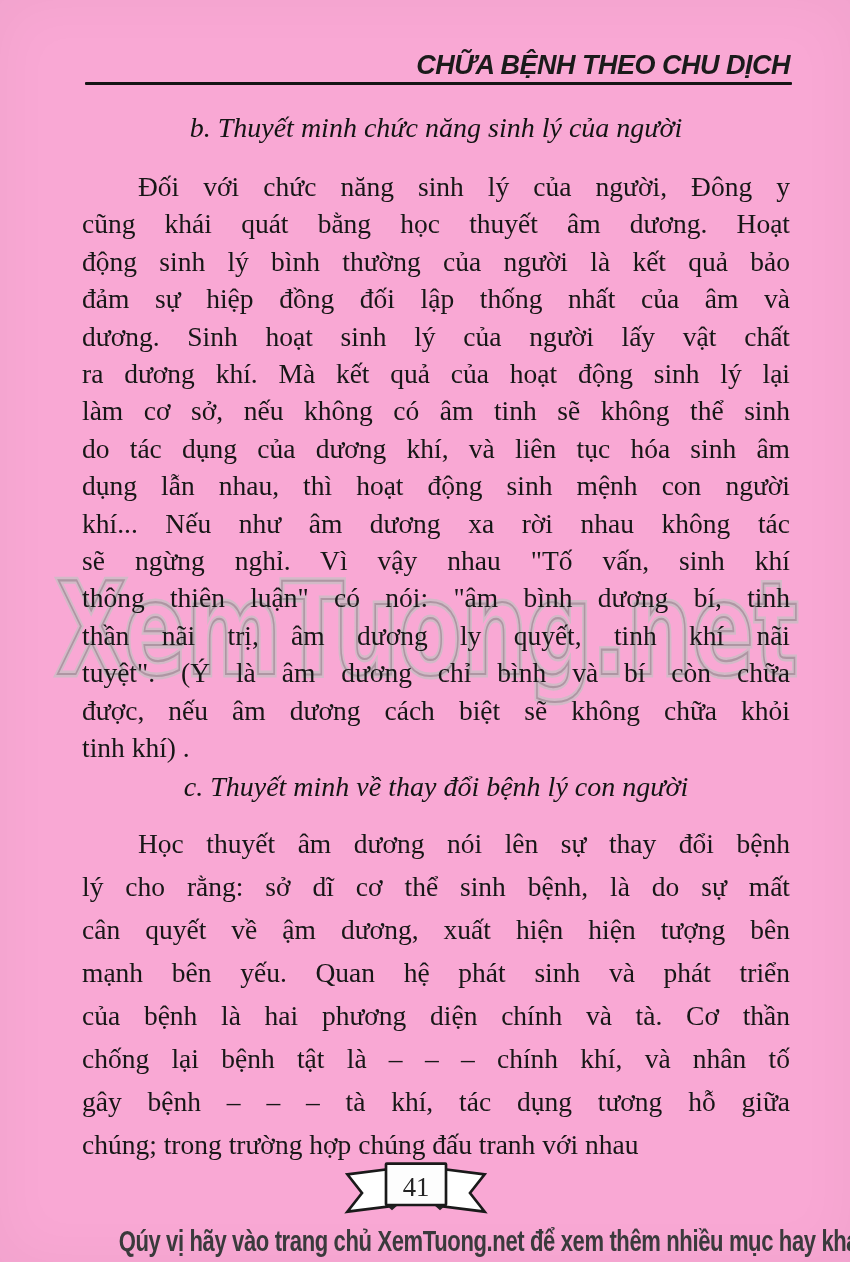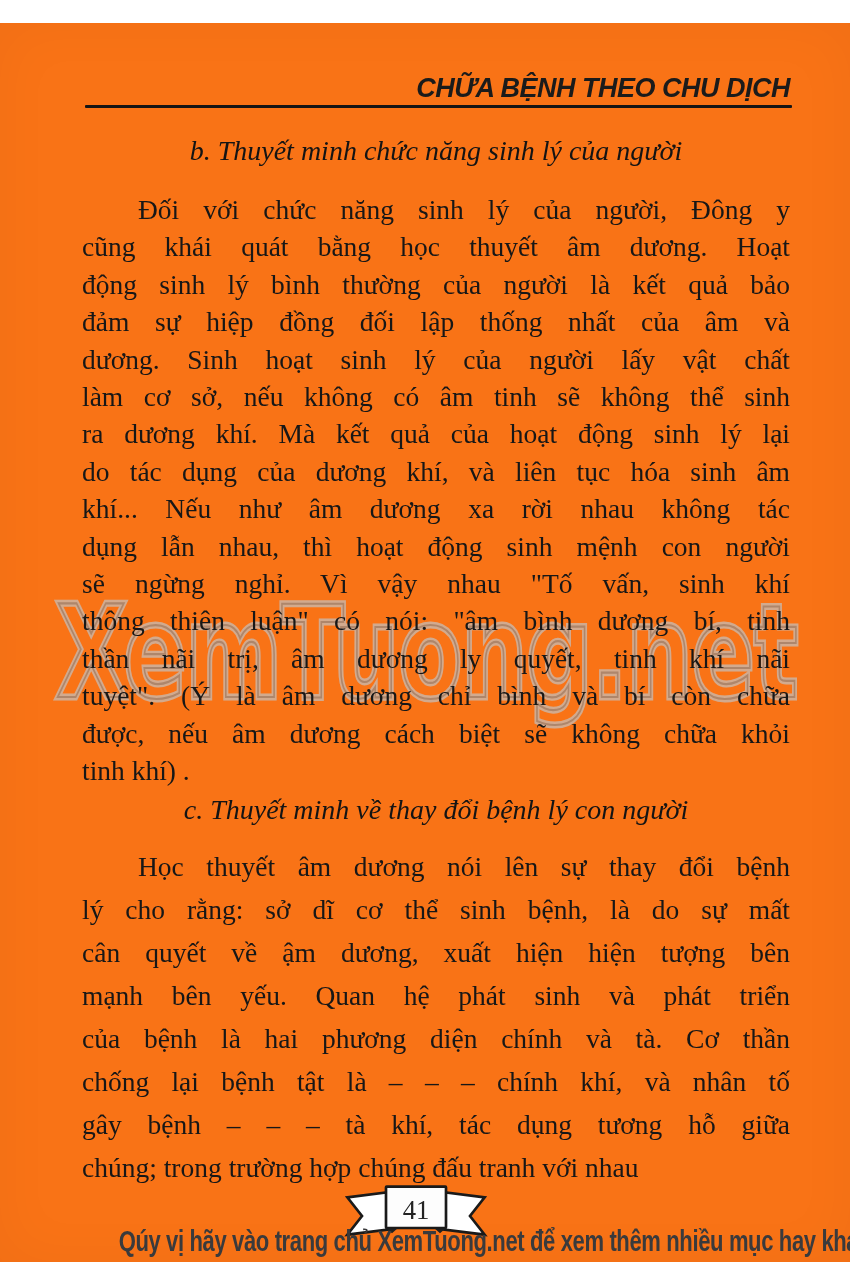--- a/index.html
+++ b/index.html
@@ -4,23 +4,22 @@
 <style>
   html,body { margin:0; padding:0; }
   body {
     width:850px; height:1262px;
     background:#ffffff;
     font-family:"Liberation Serif", serif;
     position:relative; overflow:hidden;
   }
   .page {
     position:absolute; inset:0;
-    background:#f97316;
+    background:#f9a8d4;
     box-shadow: inset 0 0 60px rgba(0,0,0,0.04);
-    margin-top: 23px;
   }
 
   
   .header-title {
     position:absolute; top:50px; right:60px;
     font-family:"Liberation Sans", sans-serif;
     font-style:italic; font-weight:bold;
     font-size:27px; color:#1b1b1b; letter-spacing:-0.5px;
   }
   .header-rule {
@@ -106,25 +105,25 @@
   </svg>
 
   <h2 id="heading-b" class="section-heading">b. Thuyết minh chức năng sinh lý của người</h2>
 
   <div id="para-b" class="para">
       <div class="text-line">Đối với chức năng sinh lý của người, Đông y</div>
       <div class="text-line">cũng khái quát bằng học thuyết âm dương. Hoạt</div>
       <div class="text-line">động sinh lý bình thường của người là kết quả bảo</div>
       <div class="text-line">đảm sự hiệp đồng đối lập thống nhất của âm và</div>
       <div class="text-line">dương. Sinh hoạt sinh lý của người lấy vật chất</div>
+      <div class="text-line">ra dương khí. Mà kết quả của hoạt động sinh lý lại</div>
       <div class="text-line">làm cơ sở, nếu không có âm tinh sẽ không thể sinh</div>
-      <div class="text-line">ra dương khí. Mà kết quả của hoạt động sinh lý lại</div>
       <div class="text-line">do tác dụng của dương khí, và liên tục hóa sinh âm</div>
+      <div class="text-line">dụng lẫn nhau, thì hoạt động sinh mệnh con người</div>
       <div class="text-line">khí... Nếu như âm dương xa rời nhau không tác</div>
-      <div class="text-line">dụng lẫn nhau, thì hoạt động sinh mệnh con người</div>
       <div class="text-line">sẽ ngừng nghỉ. Vì vậy nhau "Tố vấn, sinh khí</div>
       <div class="text-line">thông thiên luận" có nói: "âm bình dương bí, tinh</div>
       <div class="text-line">thần nãi trị, âm dương ly quyết, tinh khí nãi</div>
       <div class="text-line">tuyệt". (Ý là âm dương chỉ bình và bí còn chữa</div>
       <div class="text-line">được, nếu âm dương cách biệt sẽ không chữa khỏi</div>
       <div class="text-line">tinh khí) .</div>
     </div>
 
   <h2 id="heading-c" class="section-heading">c. Thuyết minh về thay đổi bệnh lý con người</h2>
 

